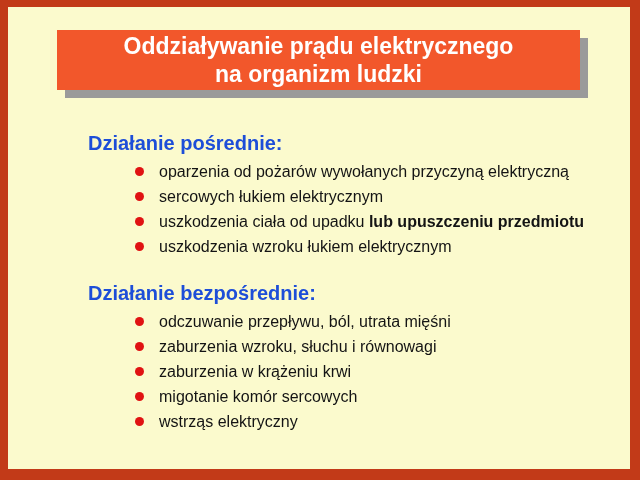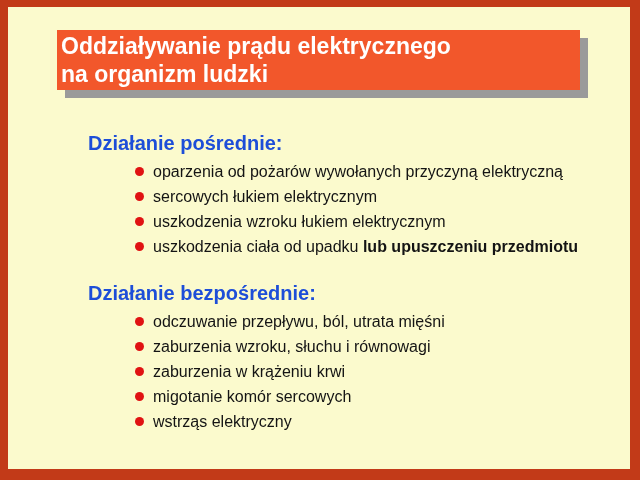--- a/index.html
+++ b/index.html
@@ -19,20 +19,21 @@
   }
   .title-banner {
     margin: 23px 4px 0 49px;
     width: 523px;
     background: #F2572B;
     box-shadow: 8px 8px 0 0 #9a9a9a;
     color: #ffffff;
     font-weight: bold;
     font-size: 23px;
     line-height: 28px;
+    text-align: center;
     padding: 2px 4px 2px 4px;
     letter-spacing: 0px;
   }
   .section-heading {
     margin-left: 80px;
     color: #1d4ed8;
     font-weight: bold;
     font-size: 20px;
     line-height: 24px;
   }
@@ -42,20 +43,21 @@
     list-style: none;
     margin-top: 4px;
   }
   ul.bullet-list li {
     display: flex;
     align-items: flex-start;
     margin-left: 127px;
     font-size: 16px;
     line-height: 25px;
     color: #141414;
+    gap: 6px;
   }
   .bullet-dot {
     flex: 0 0 auto;
     width: 9px;
     height: 9px;
     border-radius: 50%;
     background: #E01212;
     margin: 8px 9px 0 0;
   }
   .item-text b, .bold-part { font-weight: bold; }
@@ -76,25 +78,25 @@
       <li>
         <span class="bullet-dot"></span>
         <span class="item-text">oparzenia od pożarów wywołanych przyczyną elektryczną</span>
       </li>
       <li>
         <span class="bullet-dot"></span>
         <span class="item-text">sercowych łukiem elektrycznym</span>
       </li>
       <li>
         <span class="bullet-dot"></span>
-        <span class="item-text">uszkodzenia wzroku łukiem elektrycznym</span>
+        <span class="item-text"><span>uszkodzenia ciała od upadku </span><span class="bold-part">lub upuszczeniu przedmiotu</span></span>
       </li>
       <li>
         <span class="bullet-dot"></span>
-        <span class="item-text"><span>uszkodzenia ciała od upadku </span><span class="bold-part">lub upuszczeniu przedmiotu</span></span>
+        <span class="item-text">uszkodzenia wzroku łukiem elektrycznym</span>
       </li>
     </ul>
   </div>
 
   <div class="section section-2">
     <div class="section-heading">Działanie bezpośrednie:</div>
     <ul class="bullet-list">
       <li>
         <span class="bullet-dot"></span>
         <span class="item-text">odczuwanie przepływu, ból, utrata mięśni</span>

